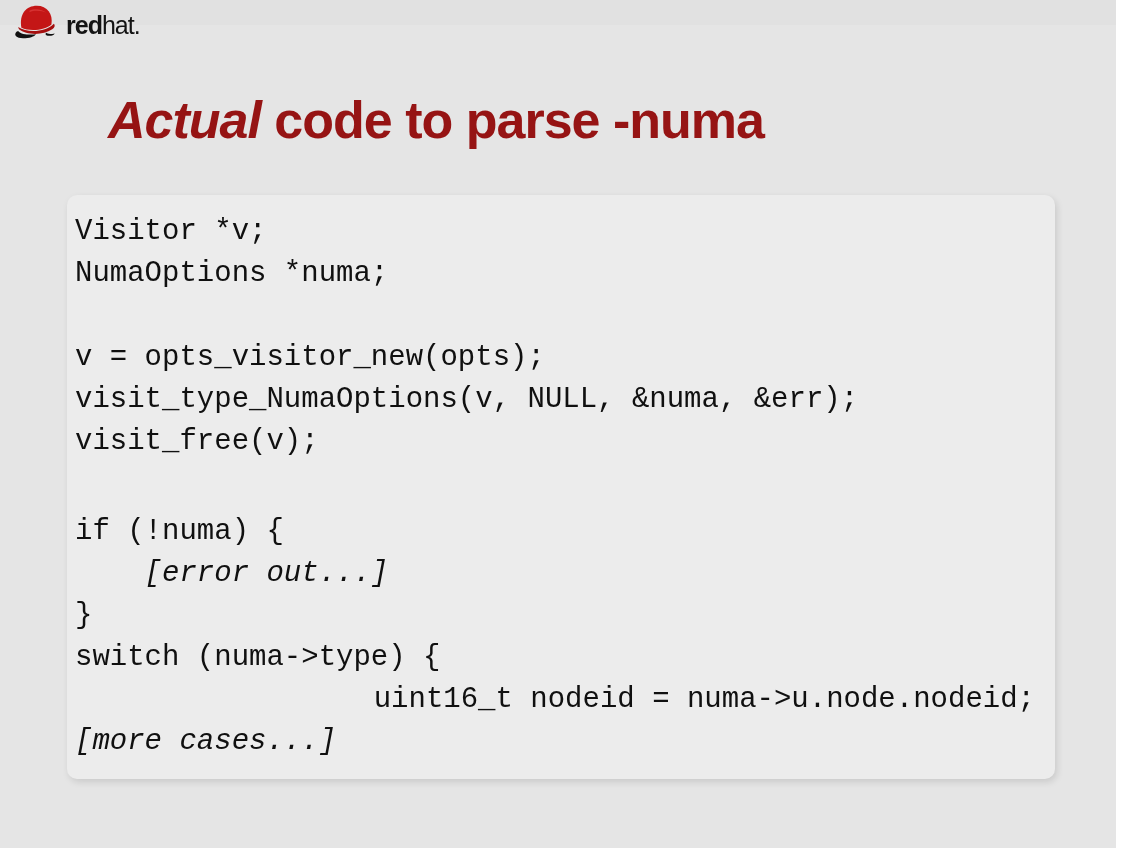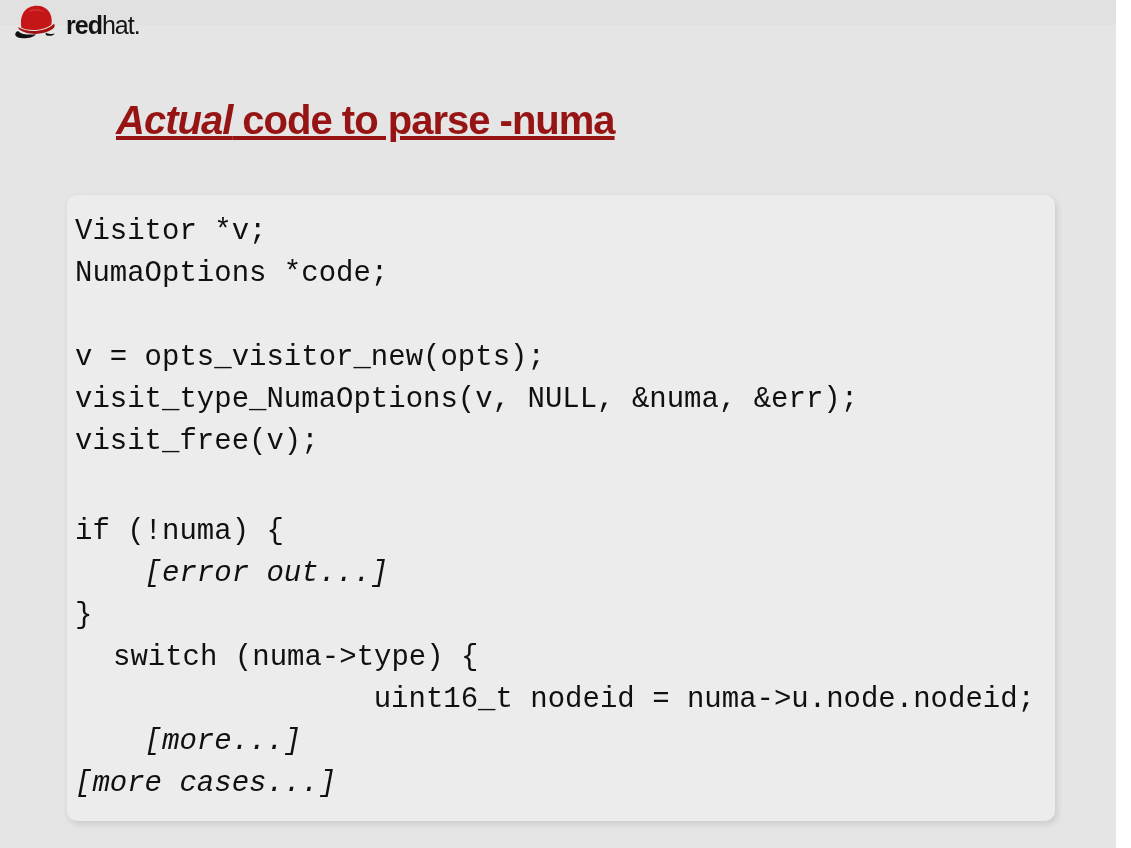--- a/index.html
+++ b/index.html
@@ -45,26 +45,25 @@
   .logo-text .bold {
     font-weight: 700;
   }
   .logo-text .regular {
     font-weight: 400;
   }
   .slide-title {
     position: absolute;
     top: 82px;
     left: 100px;
-    margin: 16px;
-    font-size: 40px;
+    margin: 8px;
+    font-size: 52px;
     font-weight: 700;
     letter-spacing: -1px;
     white-space: nowrap;
-    text-decoration: underline;
   }
   .slide-title .title-italic {
     font-style: italic;
   }
   .code-block {
     position: absolute;
     top: 195px;
     left: 67px;
     width: 988px;
     box-sizing: border-box;
@@ -106,27 +105,26 @@
         <path d="M24,10 C30,7 40,8 45,13 C40,10 30,9 24,12 Z" fill="#e04040" opacity="0.7"></path>
       </svg>
     </span>
     <span class="logo-text"><span class="bold">red</span><span class="regular">hat.</span></span>
   </div>
 
   <h1 class="slide-title" style="color: rgb(150, 20, 20);"><span class="title-italic">Actual</span><span> code to parse -numa</span></h1>
 
   <div class="code-block" style="background: rgb(236, 236, 236);">
       <div class="code-line" style="color: rgb(16, 16, 16);">Visitor *v;</div>
-      <div class="code-line" style="color: rgb(16, 16, 16);">NumaOptions *code;</div>
+      <div class="code-line" style="color: rgb(16, 16, 16);">NumaOptions *numa;</div>
       <div class="code-line" style="color: rgb(16, 16, 16);">&nbsp;</div>
       <div class="code-line" style="color: rgb(16, 16, 16);">v = opts_visitor_new(opts);</div>
       <div class="code-line" style="color: rgb(16, 16, 16);">visit_type_NumaOptions(v, NULL, &amp;numa, &amp;err);</div>
       <div class="code-line" style="color: rgb(16, 16, 16);">visit_free(v);</div>
       <div class="code-line" style="color: rgb(16, 16, 16); margin-top: 48px;">if (!numa) {</div>
       <div class="code-line italic" style="color: rgb(16, 16, 16);">    [error out...]</div>
       <div class="code-line" style="color: rgb(16, 16, 16);">}</div>
-      <div class="code-line" style="color: rgb(16, 16, 16); margin-left: 38px;">switch (numa-&gt;type) {</div>
+      <div class="code-line" style="color: rgb(16, 16, 16);">switch (numa-&gt;type) {</div>
       <div class="code-line" style="color: rgb(16, 16, 16); text-align: right;">    uint16_t nodeid = numa-&gt;u.node.nodeid;</div>
-      <div class="code-line italic" style="color: rgb(16, 16, 16);">    [more...]</div>
       <div class="code-line italic" style="color: rgb(16, 16, 16);">[more cases...]</div>
     </div>
 
 </div>
 
 </body></html>

